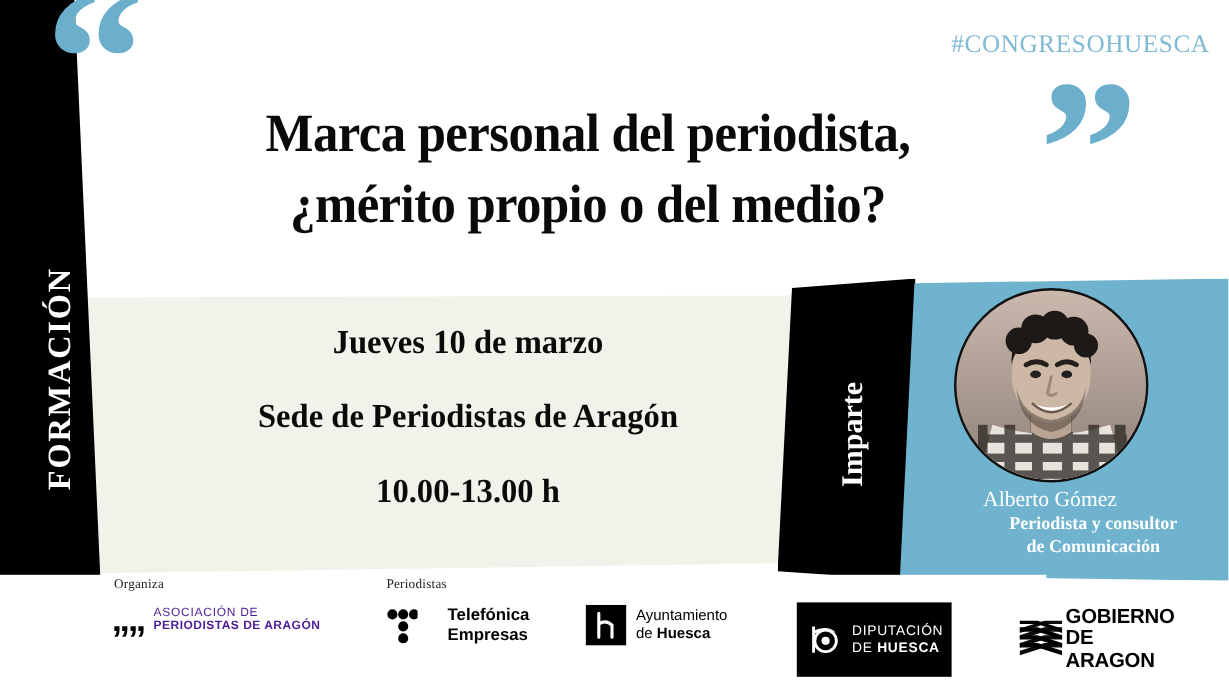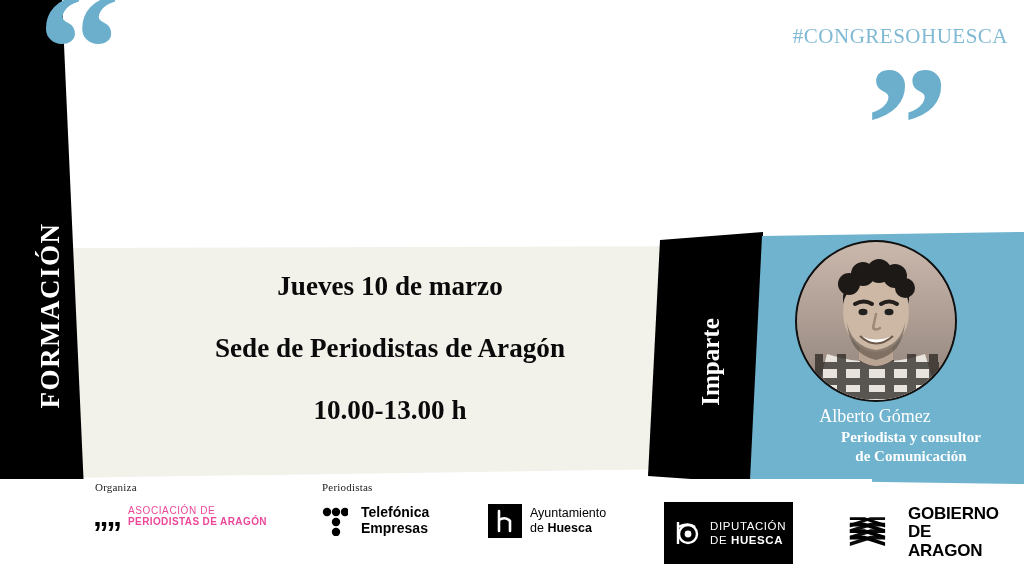--- a/index.html
+++ b/index.html
@@ -236,53 +236,57 @@
     position: absolute;
     font-family: "Liberation Serif", serif;
     font-size: 11px;
     color: #222;
     letter-spacing: 0.2px;
   }
   .logo-box { position: absolute; }
 
   .apa-logo { display: flex; align-items: center; gap: 8px; }
   .apa-mark { font-family: "Liberation Sans", sans-serif; font-weight: bold; font-size: 31px; color: #000; line-height: 0.7; letter-spacing: -2px; }
-  .apa-text { font-family: "Liberation Sans", sans-serif; color: #ec4899; }
+  .apa-text { font-family: "Liberation Sans", sans-serif; color: #4c1d95; }
   .apa-t1 { font-size: 10px; letter-spacing: 0.6px; }
   .apa-t2 { font-size: 10px; font-weight: bold; letter-spacing: 0.4px; }
 
-  .tf-logo { display: flex; align-items: center; gap: 13px; }
+  .tf-logo { display: flex; align-items: center; gap: 25px; }
   .tf-text { font-family: "Liberation Sans", sans-serif; font-weight: bold; font-size: 14px; line-height: 1.12; color: #000; }
 
   .ayto-logo { display: flex; align-items: center; gap: 8px; }
   .ayto-text { font-family: "Liberation Sans", sans-serif; font-size: 12.5px; line-height: 1.2; color: #000; }
   .ayto-text b { font-weight: bold; }
 
   .dip-logo { display: flex; align-items: stretch; background: #000; padding: 16px 7px; gap: 7px; }
   .dip-text { font-family: "Liberation Sans", sans-serif; font-size: 11.5px; line-height: 1.22; color: #fff; letter-spacing: 0.6px; align-self: center; }
   .dip-text b { font-weight: bold; }
 
-  .gob-logo { display: flex; align-items: center; gap: 21px; }
+  .gob-logo { display: flex; align-items: center; gap: 1px; }
   .gob-text { font-family: "Liberation Sans", sans-serif; font-weight: bold; font-size: 17px; line-height: 1.08; color: #000; letter-spacing: -0.2px; }
 </style>
 </head>
 <body>
 
 <div id="poster">
 
   <div class="header-area"></div>
 
   <div class="left-band"></div>
   <div class="formacion">FORMACIÓN</div>
 
   <div class="hashtag">#CONGRESOHUESCA</div>
 
   <div class="quote-open">“</div>
   <div class="quote-close">”</div>
 
+  <div class="title-block">
+    <div class="title-line">Marca personal del periodista,</div>
+    <div class="title-line">¿mérito propio o del medio?</div>
+  </div>
 
   <div class="cream-panel"></div>
   <div class="info-block">
     <div class="info-line">Jueves 10 de marzo</div>
     <div class="info-line">Sede de Periodistas de Aragón</div>
     <div class="info-line">10.00-13.00 h</div>
   </div>
 
   <div class="speaker-wrap">
     <div class="imparte-band"></div>

